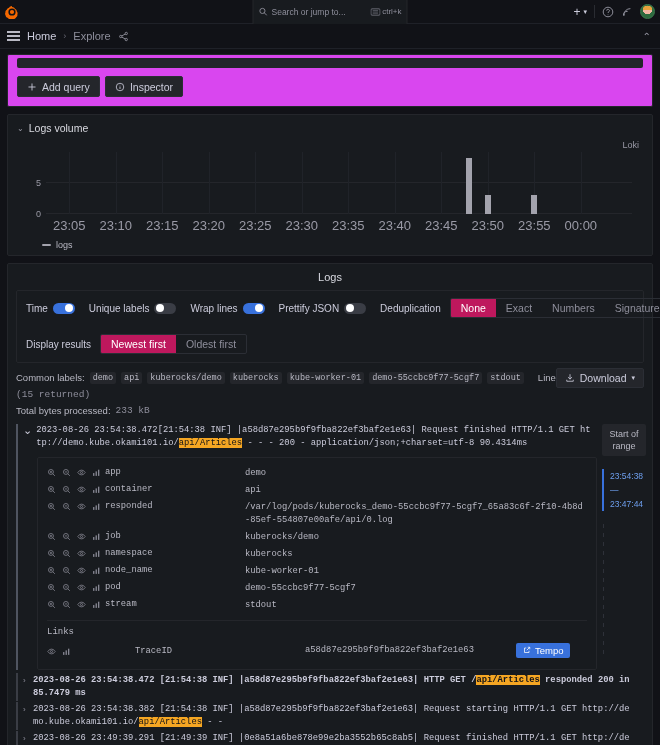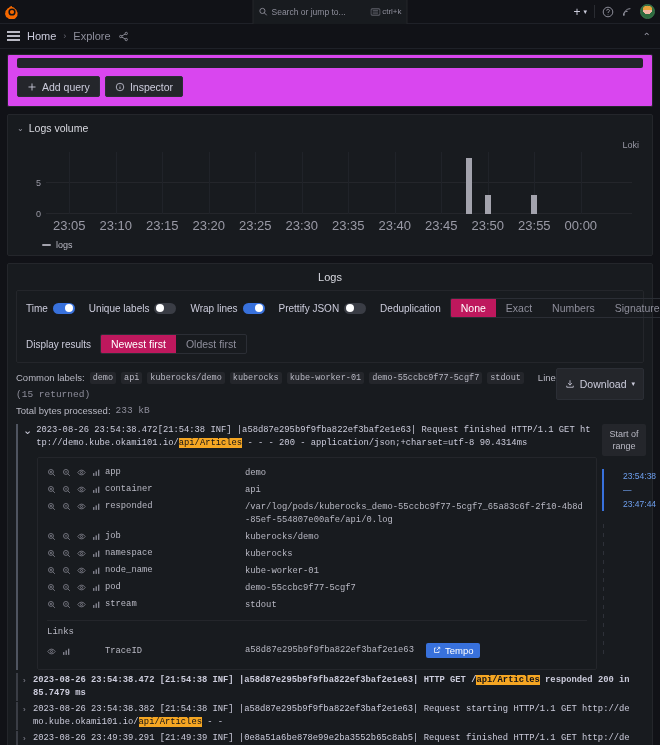--- a/index.html
+++ b/index.html
@@ -137,21 +137,21 @@
   .meta-label { font-size: 9.5px; color: #b9b9c4; }
   .chip {
     font-family: "Liberation Mono", monospace; font-size: 8.5px;
     background: #24262b; color: #b9b9c4; padding: 1px 3px; border-radius: 2px;
   }
   .meta-dim { font-size: 9.5px; color: #8e8e9b; font-family: "Liberation Mono", monospace; }
   #meta-line2 { margin-top: 5px; display: flex; align-items: center; gap: 5px; }
   #download-button {
     position: absolute; right: 0; top: -4px;
     display: inline-flex; align-items: center; gap: 5px;
-    height: 32px; padding: 0 8px; background: #24262b;
+    height: 20px; padding: 0 8px; background: #24262b;
     border: 1px solid #2b2e35; border-radius: 2px; color: #ccccdc;
     font-size: 10.5px; cursor: pointer;
   }
 
   
   #logs-rows { margin: 8px 8px 0 8px; position: relative; }
   .log-row {
     display: flex; align-items: flex-start; gap: 4px;
     border-left: 2px solid #3a3d45; padding: 1px 0 1px 5px;
     margin-bottom: 1px;
@@ -192,21 +192,21 @@
     cursor: pointer; margin-left: 12px;
   }
 
   
   #right-gutter { position: absolute; right: -2px; top: 0; width: 44px; }
   #start-of-range {
     background: #24262b; border-radius: 2px; color: #b9b9c4;
     font-size: 9px; text-align: center; padding: 4px 2px; line-height: 12px;
   }
   #time-range-marker {
-    margin-top: 13px; border-left: 2px solid #3871dc; padding-left: 19px;
+    margin-top: 13px; border-left: 2px solid #3871dc; padding-left: 6px;
     color: #6e9fee; font-size: 8.5px; line-height: 14px;
   }
   #time-range-marker .dash { color: #6e9fee; }
   #gutter-dashes {
     margin-top: 13px; margin-left: 1px; width: 1px; height: 130px;
     background: repeating-linear-gradient(to bottom,#2e3139 0 4px,transparent 4px 9px);
   }
 </style>
 </head>
 <body>
@@ -720,21 +720,21 @@
                 </svg>
               </span>
           </span>
           <span class="field-key">stream</span>
           <span class="field-val">stdout</span>
         </div>
 
         <div class="det-divider"></div>
         <div class="det-section-title">Links</div>
 
-        <div class="field-row" style="align-items:center;">
+        <div class="field-row" style="align-items:center;gap:30px;">
           <span class="field-icons">
             <span class="ficon">
                 <svg width="9" height="9" viewBox="0 0 16 16" fill="none" stroke="#8e8e9b" stroke-width="1.3">
                   <path d="M1.4 8s2.4-4.2 6.6-4.2S14.6 8 14.6 8s-2.4 4.2-6.6 4.2S1.4 8 1.4 8z"></path>
                   <circle cx="8" cy="8" r="1.9"></circle>
                 </svg>
               </span>
             <span class="ficon">
                 <svg width="9" height="9" viewBox="0 0 16 16" fill="#8e8e9b">
                   <rect x="2" y="9" width="2.2" height="5"></rect>

